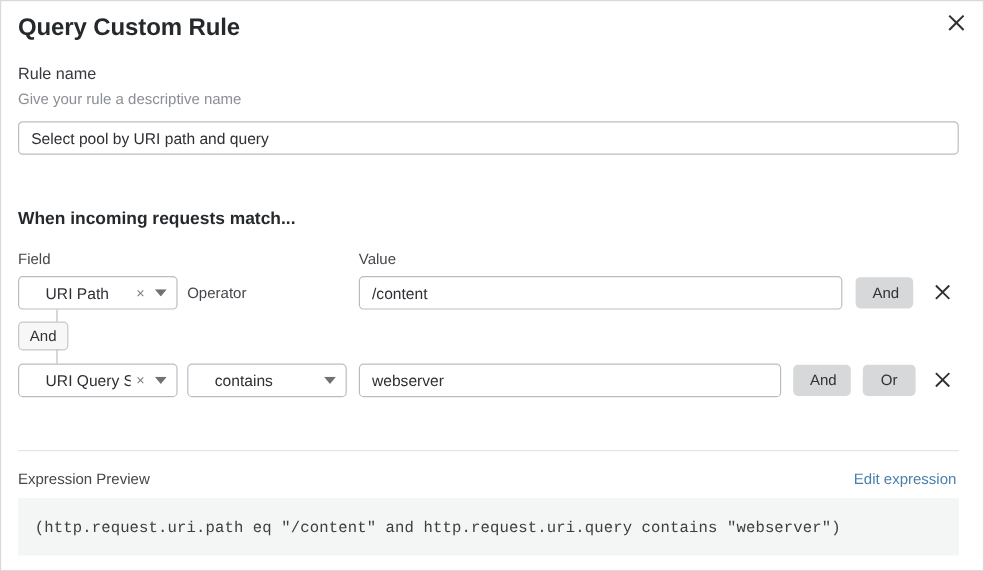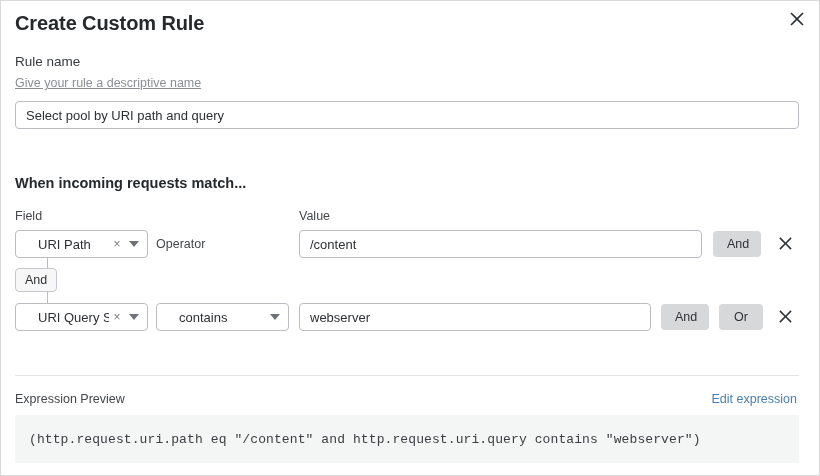--- a/index.html
+++ b/index.html
@@ -57,21 +57,20 @@
     position: absolute;
     font-size: 13.5px;
     color: #36393d;
     line-height: 18px;
   }
   .field-sublabel {
     position: absolute;
     font-size: 12.5px;
     color: #8b8f94;
     line-height: 16px;
-    text-decoration: underline;
   }
   .label-rule-name { left: 14px; top: 52px; }
   .sublabel-rule-name { left: 14px; top: 74px; }
 
   .text-input {
     position: absolute;
     border: 1px solid #b9bdc2;
     border-radius: 4px;
     background: #ffffff;
     font-family: "Liberation Sans", sans-serif;
@@ -268,21 +267,21 @@
     color: #3b3e42;
     white-space: pre;
     letter-spacing: 0.1px;
   }
 </style>
 </head>
 <body>
 
 <div class="modal">
 
-  <div class="modal-title">Create Custom Rule</div>
+  <div class="modal-title">Query Custom Rule</div>
   <button class="close-btn" aria-label="Close">
     <svg width="14" height="14" viewBox="0 0 14 14">
       <path d="M1.6 0.4 L7 5.8 L12.4 0.4 L13.6 1.6 L8.2 7 L13.6 12.4 L12.4 13.6 L7 8.2 L1.6 13.6 L0.4 12.4 L5.8 7 L0.4 1.6 Z" fill="currentColor"></path>
     </svg>
   </button>
 
   <div class="field-label label-rule-name">Rule name</div>
   <div class="field-sublabel sublabel-rule-name">Give your rule a descriptive name</div>
   <input class="text-input" id="rule-name-input" type="text" value="Select pool by URI path and query" style="">
 

